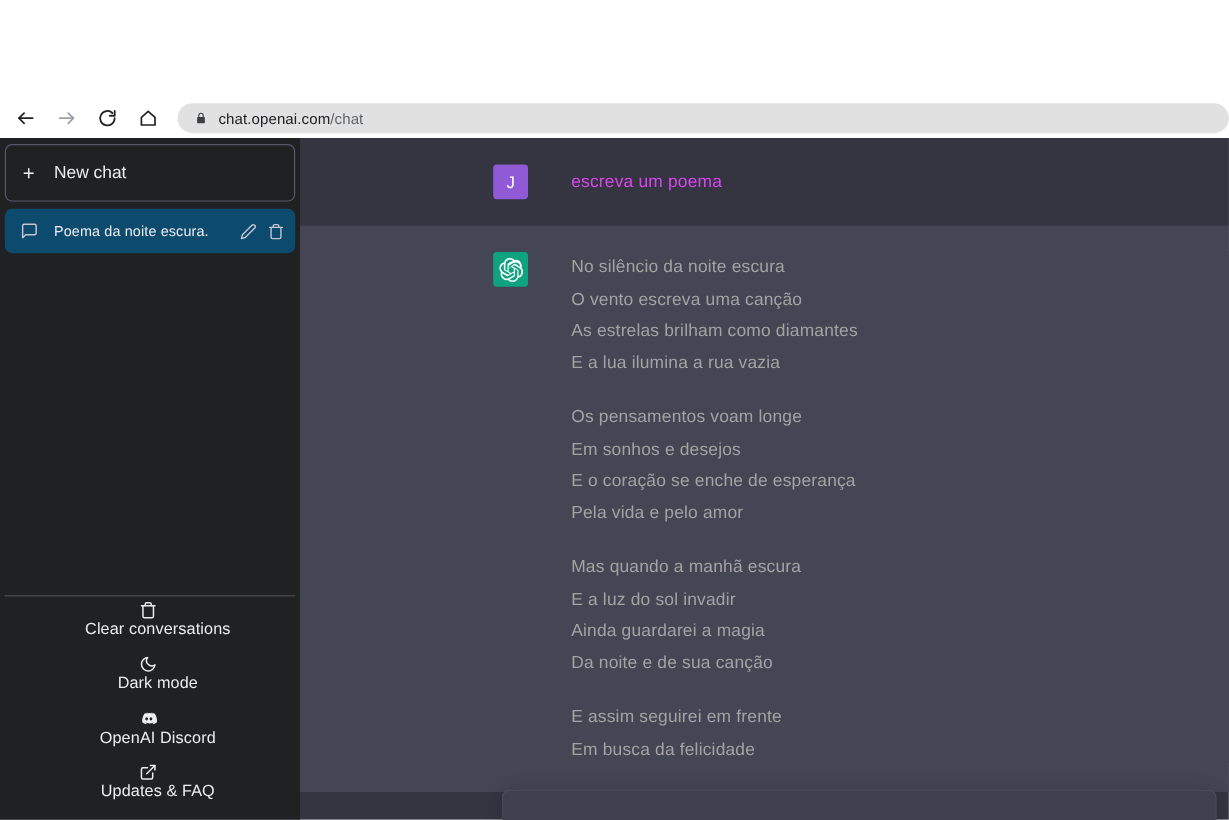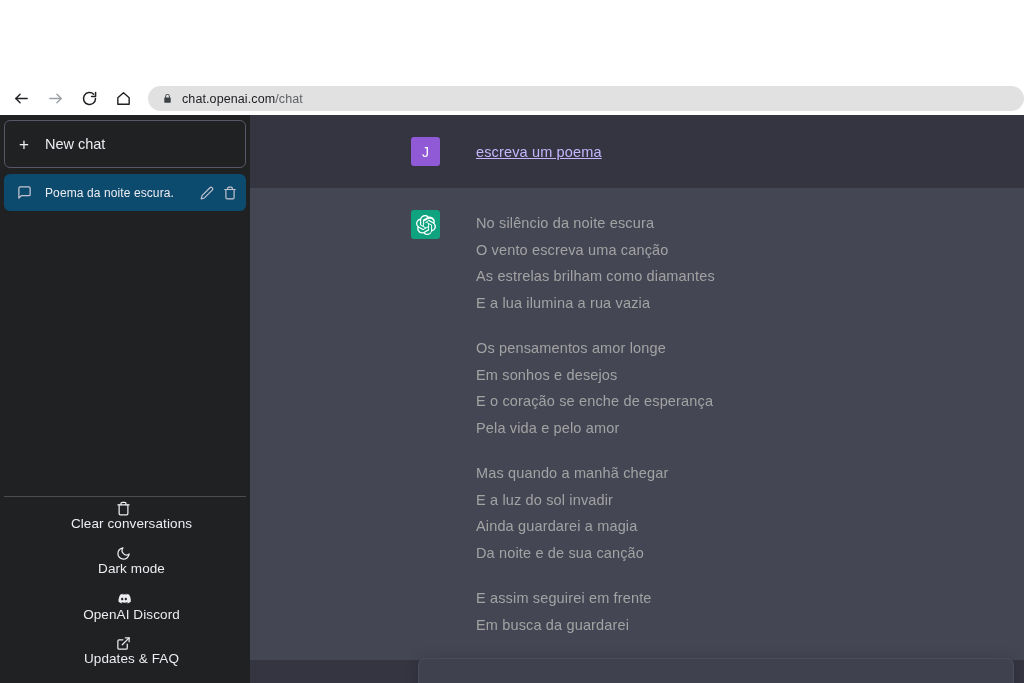--- a/index.html
+++ b/index.html
@@ -153,21 +153,21 @@
   .avatar.bot { background: #10a37f; }
   .msg-body {
     margin-left: 36px;
     color: #a3a3a3;
     font-size: 14.5px;
     line-height: 26.5px;
     letter-spacing: .15px;
     padding-right: 20px;
   }
   #msg-user { background: #343541; }
-  #msg-user .msg-body { color: #c4b5fd; padding-top: 2px; text-decoration: underline; }
+  #msg-user .msg-body { color: #d946ef; padding-top: 2px; }
   #msg-bot  { background: #444654; }
   .stanza { margin-bottom: 19px; }
   .stanza:last-child { margin-bottom: 0; }
   .line { white-space: nowrap; }
 
   
   #composer-wrap {
     position: absolute; left: 250px; bottom: 0;
     width: 774px; height: 47px;
     pointer-events: none;
@@ -324,34 +324,34 @@
           </svg>
         </div>
         <div class="msg-body">
           <div class="stanza">
             <div class="line">No silêncio da noite escura</div>
             <div class="line">O vento escreva uma canção</div>
             <div class="line">As estrelas brilham como diamantes</div>
             <div class="line">E a lua ilumina a rua vazia</div>
           </div>
           <div class="stanza">
-            <div class="line">Os pensamentos amor longe</div>
+            <div class="line">Os pensamentos voam longe</div>
             <div class="line">Em sonhos e desejos</div>
             <div class="line">E o coração se enche de esperança</div>
             <div class="line">Pela vida e pelo amor</div>
           </div>
           <div class="stanza">
-            <div class="line">Mas quando a manhã chegar</div>
+            <div class="line">Mas quando a manhã escura</div>
             <div class="line">E a luz do sol invadir</div>
             <div class="line">Ainda guardarei a magia</div>
             <div class="line">Da noite e de sua canção</div>
           </div>
           <div class="stanza">
             <div class="line">E assim seguirei em frente</div>
-            <div class="line">Em busca da guardarei</div>
+            <div class="line">Em busca da felicidade</div>
           </div>
         </div>
       </div>
     </div>
 
   </div>
 
   <div id="composer-wrap">
     <div id="composer" title=""></div>
   </div>

